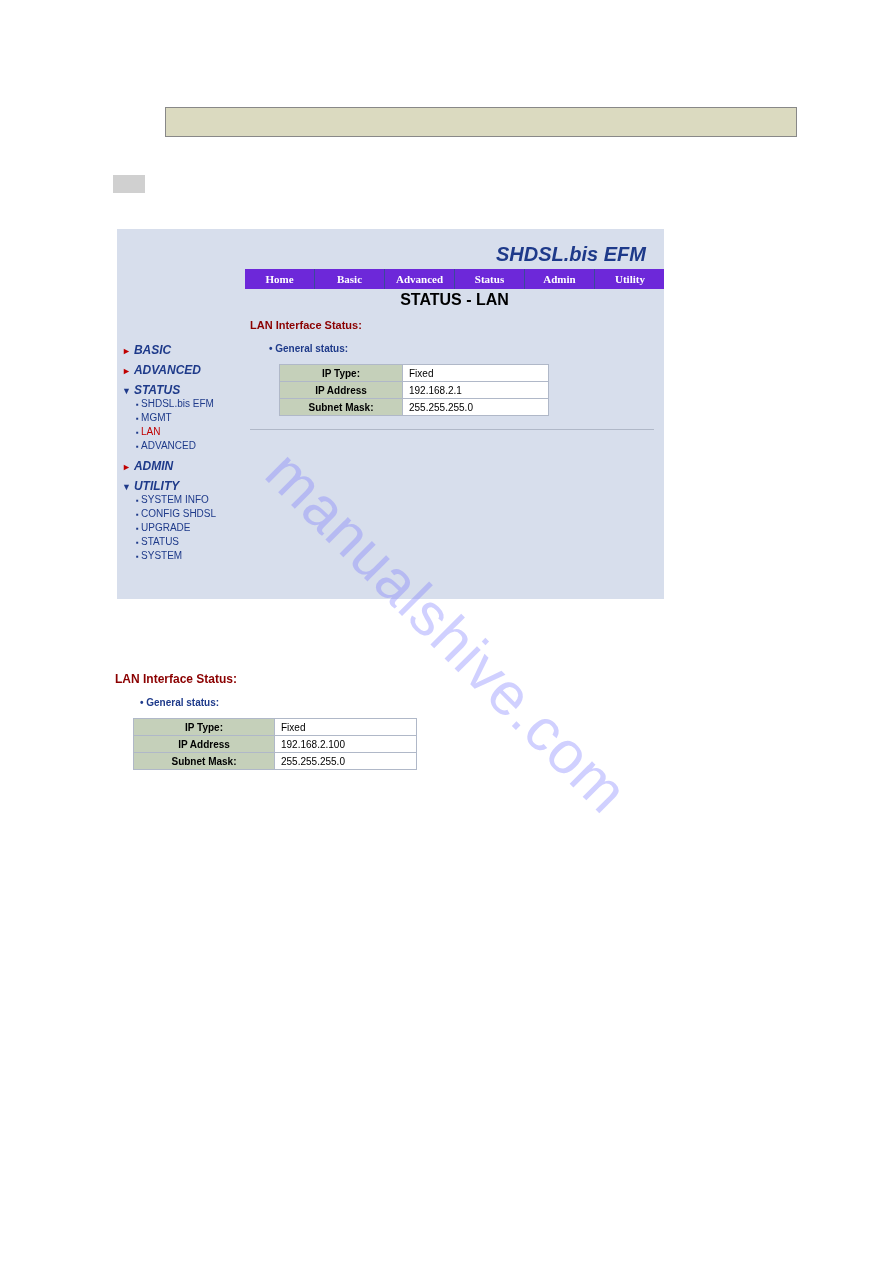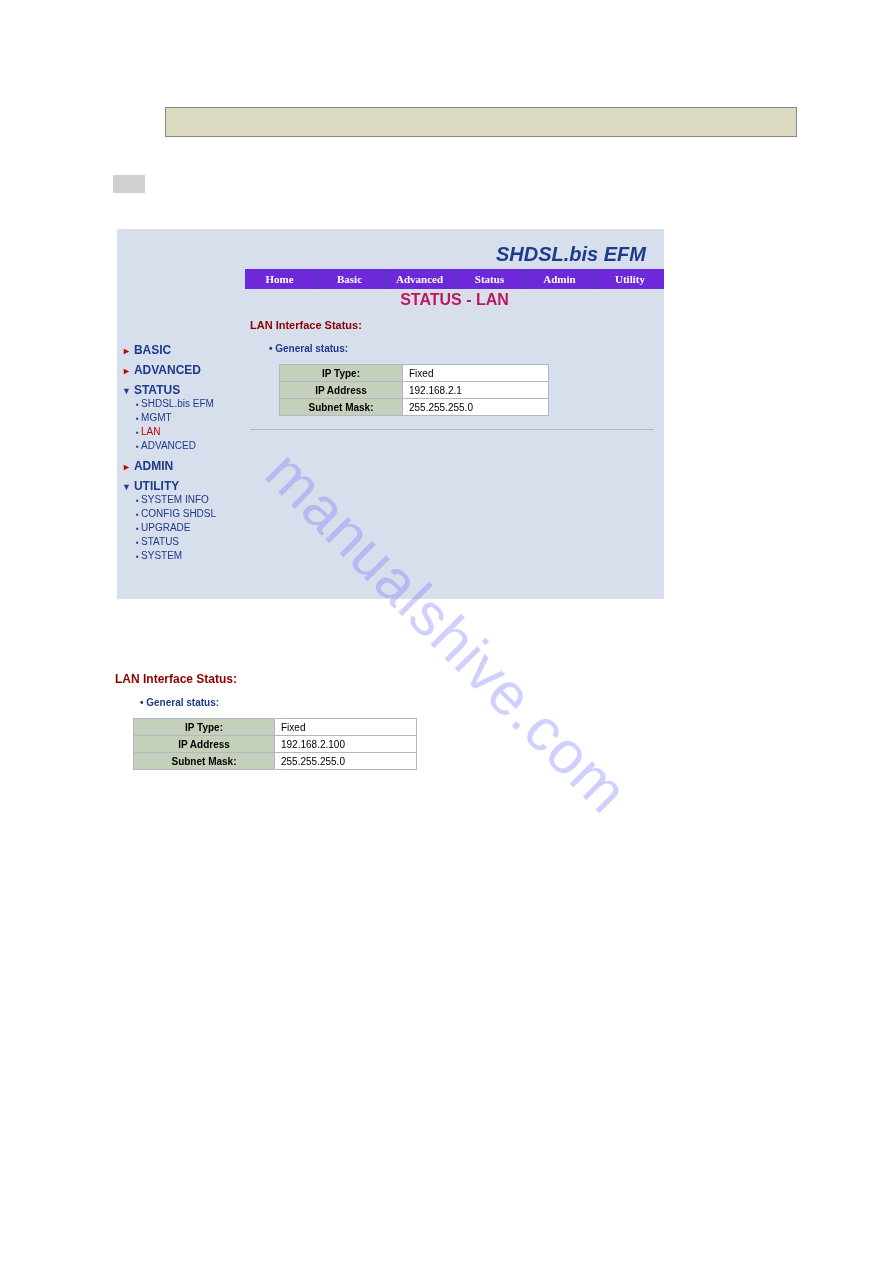--- a/index.html
+++ b/index.html
@@ -4,35 +4,35 @@
 <style>
   html,body{margin:0;padding:0;background:#fff;font-family:Arial,Helvetica,sans-serif;font-size:12px;color:#000;}
   .page{width:893px;height:1263px;position:relative;box-sizing:border-box;}
   .topbar{position:absolute;left:165px;top:107px;width:630px;height:28px;background:#dbdac0;border:1px solid #888;}
   .smallgrey{position:absolute;left:113px;top:175px;width:32px;height:18px;background:#d0d0d0;}
   .app{position:absolute;left:117px;top:229px;width:547px;height:370px;background:#d7deec;}
   .brand{position:absolute;right:18px;top:14px;font-size:20px;font-weight:bold;font-style:italic;color:#1e3a8a;}
   .navbar{position:absolute;left:128px;top:40px;right:0;height:20px;background:#6d28d9;display:flex;}
   .navbar .tab{flex:none;width:69px;text-align:center;color:#fff;font-weight:bold;font-size:11px;line-height:20px;border-right:1px solid #3a4a9a;font-family:'Times New Roman',serif;cursor:pointer;}
   .navbar .tab:last-child{border-right:none;width:70px;}
-  .pagetitle{position:absolute;left:128px;right:0;top:62px;text-align:center;font-size:16px;font-weight:bold;color:#be185d;}
+  .pagetitle{position:absolute;left:128px;right:0;top:62px;text-align:center;font-size:16px;font-weight:bold;color:#000000;}
   .subheader{position:absolute;left:133px;top:90px;font-size:11px;font-weight:bold;color:#8b0000;}
   .bullet-gen{position:absolute;left:152px;top:114px;font-size:10px;font-weight:bold;color:#1e3a8a;}
   .bullet-gen:before{content:"\2022  ";color:#1e3a8a;}
   .info-table{position:absolute;left:162px;top:135px;width:270px;border-collapse:collapse;font-size:10px;}
   .info-table td{border:1px solid #b0b8c8;padding:1px 6px;height:14px;}
   .info-table .lbl{background:#c5d0ba;width:110px;text-align:center;font-weight:bold;}
   .info-table .val{background:#fff;}
   .hr{position:absolute;left:133px;right:10px;top:200px;height:1px;background:#b0b8c8;}
   .btnrow{position:absolute;left:128px;right:0;top:212px;text-align:center;}
   .btn3d{display:inline-block;width:46px;height:16px;margin:0 3px;background:linear-gradient(#8fb8e0,#4a7ab0);border:1px solid #2a5a90;color:#fff;font-size:9px;line-height:16px;text-align:center;border-radius:2px;cursor:pointer;}
   
   .sidebar{position:absolute;left:5px;top:108px;width:120px;font-size:11px;}
   .sidebar .grp{margin-top:6px;}
-  .sidebar .hdr{color:#1e3a8a;font-weight:bold;font-size:12px;cursor:pointer;}
+  .sidebar .hdr{color:#1e3a8a;font-weight:bold;font-size:12px;cursor:pointer;font-style:italic;}
   .sidebar .hdr .arrow-r{color:#c00000;margin-right:3px;font-size:9px;}
   .sidebar .hdr .arrow-d{color:#1e3a8a;margin-right:3px;font-size:9px;}
   .sidebar ul{margin:0 0 0 14px;padding:0;}
   .sidebar li{list-style:none;color:#1e3a8a;font-size:10px;line-height:13px;cursor:pointer;}
   .sidebar li:before{content:"\25AA  ";color:#1e3a8a;font-size:8px;}
   .sidebar li.sel{color:#c00000;}
   
   .lower-sub{position:absolute;left:115px;top:672px;font-size:12px;font-weight:bold;color:#8b0000;}
   .lower-gen{position:absolute;left:140px;top:697px;font-size:10px;font-weight:bold;color:#1e3a8a;}
   .lower-gen:before{content:"\2022  ";color:#1e3a8a;}

